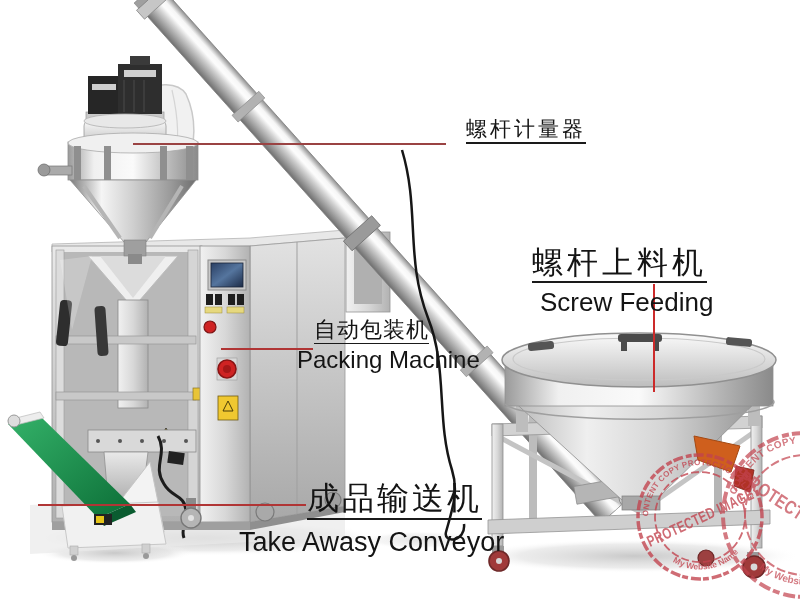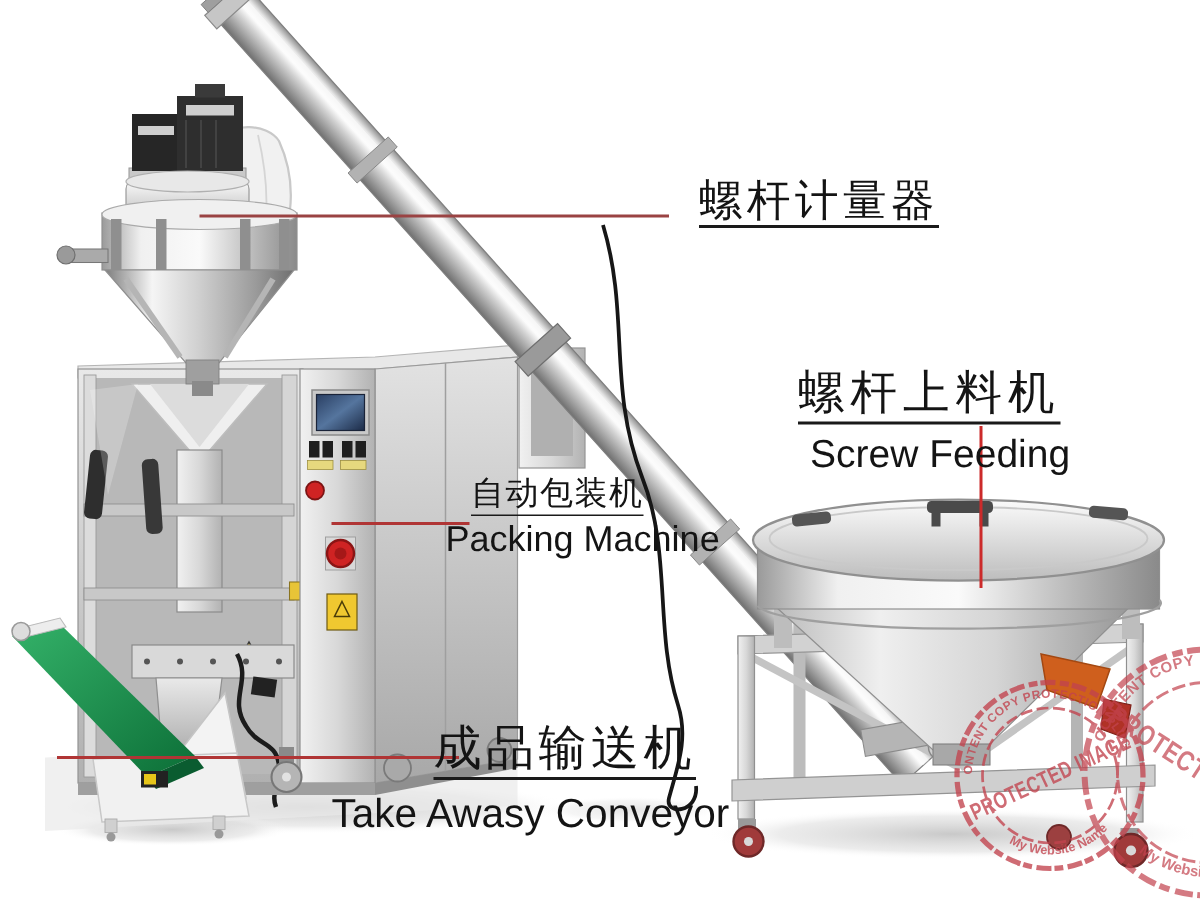--- a/index.html
+++ b/index.html
@@ -5,29 +5,29 @@
   html,body{margin:0;padding:0;background:#fff;}
   #stage{position:relative;width:800px;height:605px;background:#fff;overflow:hidden;
          font-family:"Liberation Sans", sans-serif;}
   #stage svg{position:absolute;left:0;top:0;}
   .leader{position:absolute;z-index:3;}
   .callout{position:absolute;z-index:4;color:#141414;}
   .cn{display:inline-block;font-family:"DejaVu Serif","Liberation Serif",serif;
       border-bottom:2px solid #1a1a1a;padding-bottom:2px;letter-spacing:3px;line-height:1.05;}
   .en{display:block;font-family:"Liberation Sans",sans-serif;line-height:1.05;}
   #callout-augar{left:466px;top:118px;}
-  #callout-augar .cn{font-size:29px;}
+  #callout-augar .cn{font-size:21px;}
   #callout-augar .en{font-size:28px;margin-top:8px;}
   #callout-screwfeed{left:532px;top:246px;}
   #callout-screwfeed .cn{font-size:31px;letter-spacing:4px;}
   #callout-screwfeed .en{font-size:26px;margin-top:6px;margin-left:8px;}
   #callout-packing{left:314px;top:318px;}
   #callout-packing .cn{font-size:22px;letter-spacing:1px;border-bottom-width:1px;}
   #callout-packing .en{font-size:24px;margin-top:3px;margin-left:-17px;}
-  #callout-conveyor{left:289px;top:482px;}
+  #callout-conveyor{left:307px;top:482px;}
   #callout-conveyor .cn{font-size:32px;}
   #callout-conveyor .en{font-size:27px;margin-top:8px;margin-left:-68px;}
   #leader-augar{left:133px;top:143px;width:313px;height:2px;background:#9a4343;}
   #leader-screwfeed{left:653px;top:284px;width:2px;height:108px;background:#cc2a2a;}
   #leader-packing{left:221px;top:348px;width:92px;height:2px;background:#b03535;}
   #leader-conveyor{left:38px;top:504px;width:268px;height:2px;background:#b03535;}
   #watermark-url{position:absolute;left:204px;top:276px;z-index:5;
      font-size:46px;letter-spacing:1px;color:rgba(255,255,255,0.93);
      text-shadow:0 1px 2px rgba(110,110,110,0.8), 0 0 1px rgba(150,150,150,0.6);
      font-family:"Liberation Sans",sans-serif;}

